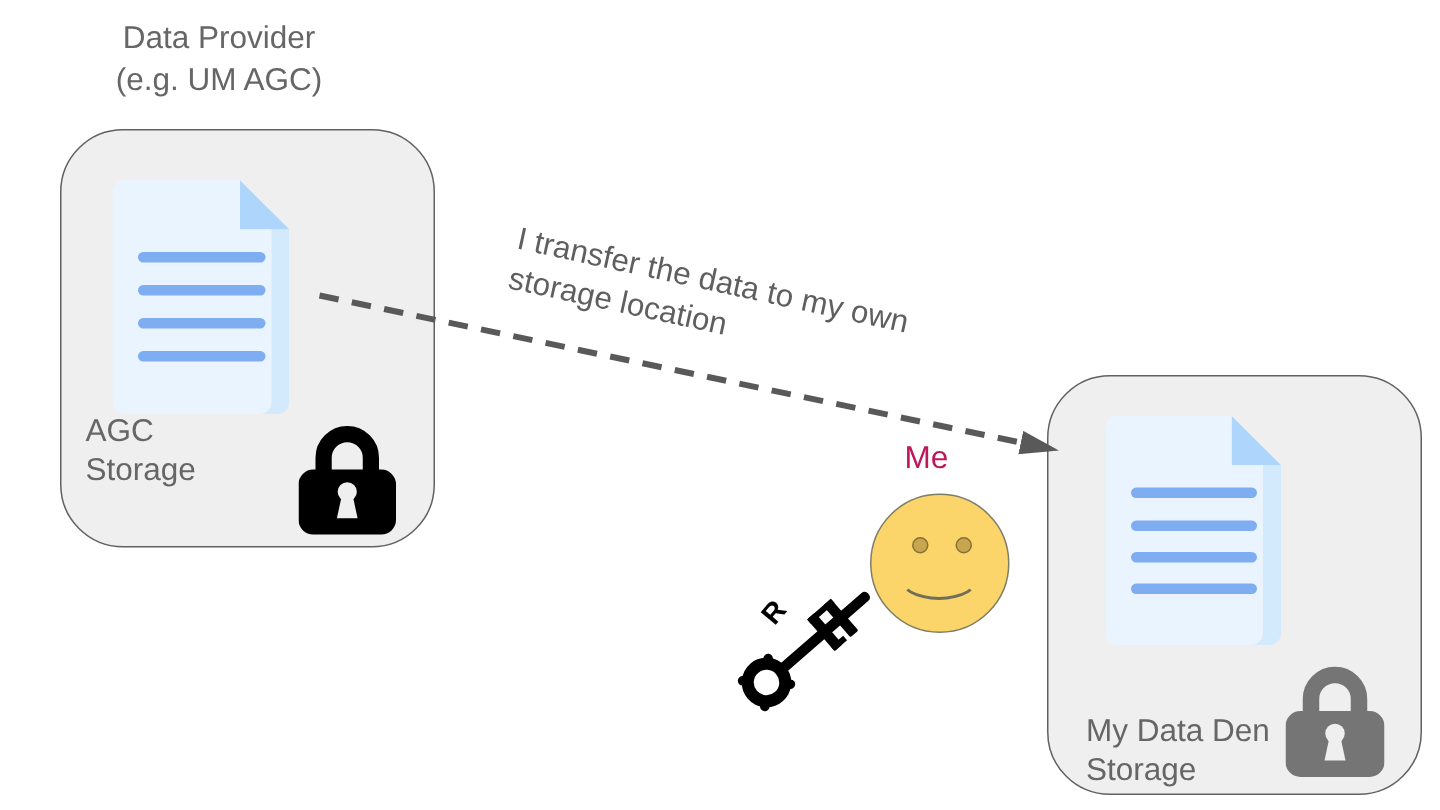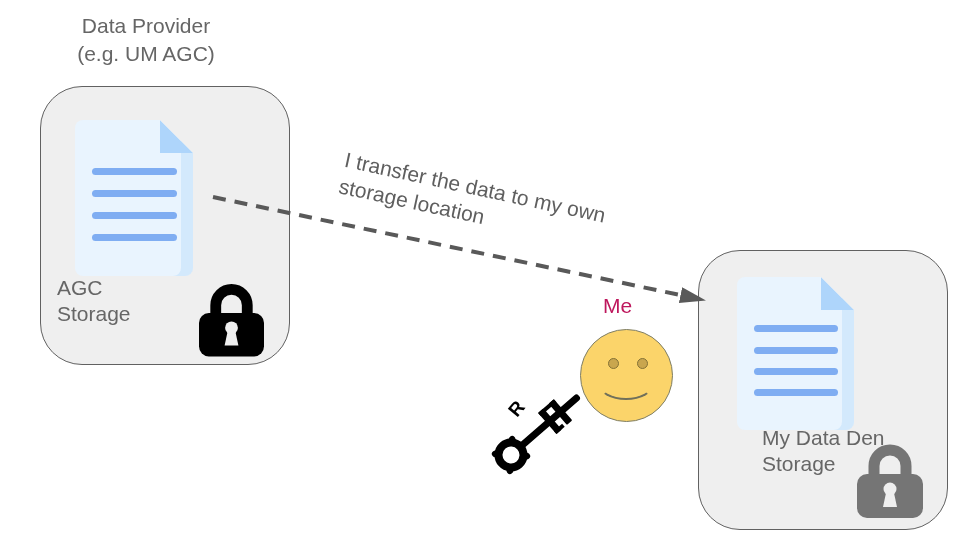--- a/index.html
+++ b/index.html
@@ -14,21 +14,21 @@
   #provider-box{left:40px;top:86px;width:250px;height:279px;}
   #destination-box{left:698px;top:250px;width:250px;height:280px;}
   .diagram-title{
     position:absolute;left:38px;top:12px;width:216px;text-align:center;
     font-size:21px;line-height:28px;color:#666666;
   }
   .storage-label{
     position:absolute;font-size:21px;line-height:26px;color:#666666;
   }
   #provider-label{left:57px;top:275px;}
-  #destination-label{left:724px;top:425px;margin-left:38px;}
+  #destination-label{left:724px;top:475px;}
   #me-label{
     position:absolute;left:603px;top:294px;font-size:21px;color:#be185d;
   }
   .doc{
     position:absolute;background:#e9f4fe;border-radius:8px;
     clip-path:polygon(0 0,calc(100% - 33px) 0,100% 33px,100% 100%,0 100%);
     box-shadow:inset -12px 0 0 rgba(176,216,250,0.38);
   }
   #provider-doc{left:75px;top:120px;width:118px;height:156px;}
   #destination-doc{left:737px;top:277px;width:117px;height:153px;}

